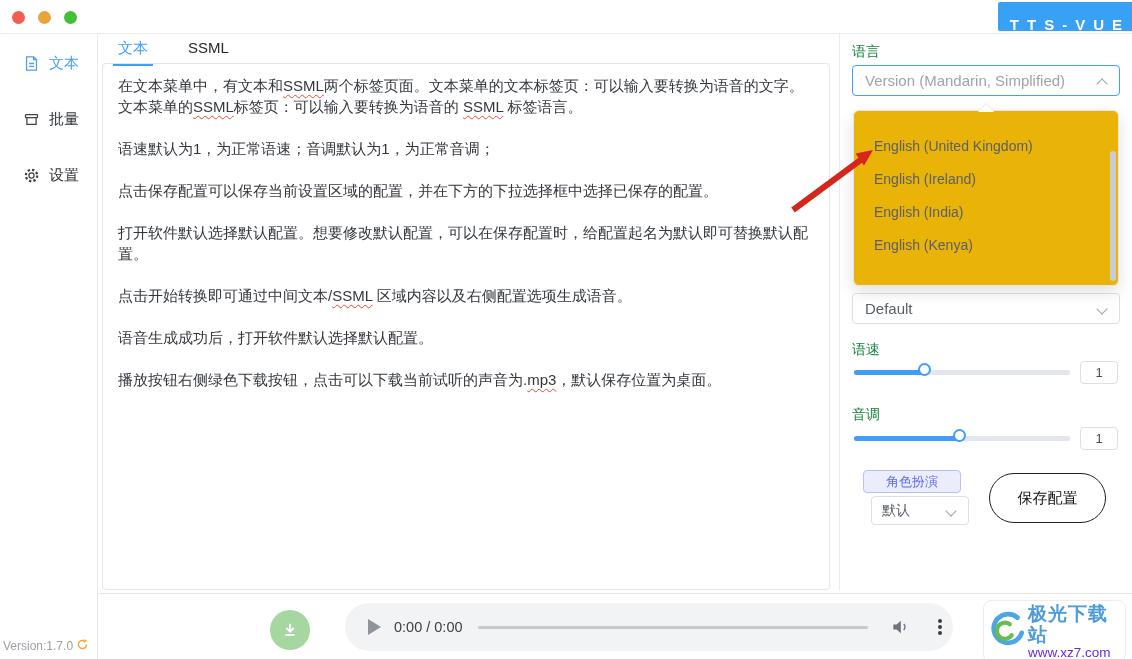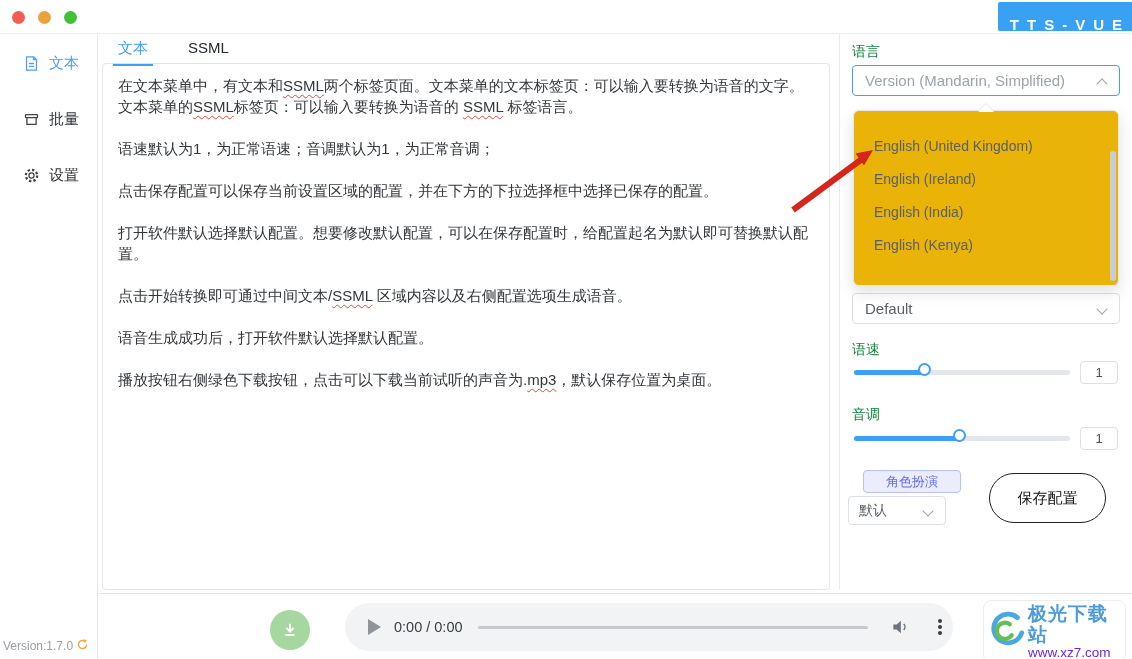--- a/index.html
+++ b/index.html
@@ -81,21 +81,21 @@
     border:2.5px solid #3f9ef8; border-radius:50%; cursor:grab; }
   .val-input { position:absolute; left:240px; width:38px; height:23px; border:1px solid #dcdfe6;
     border-radius:4px; text-align:center; font-size:13px; color:#4a4e54; background:#fff;
     font-family:"Liberation Sans", sans-serif; }
   .rate-val { top:327px; } .pitch-val { top:393px; }
 
   
   .save-btn { position:absolute; left:23px; top:436px; width:98px; height:23px;
     background:#ecedfc; border:1px solid #b9c0f8; border-radius:4px;
     font-size:13px; color:#5d6af8; text-align:center; line-height:21px; cursor:pointer; }
-  .preset-select { left:8px; top:462px; width:98px; height:29px; font-size:14px; line-height:27px; padding-left:10px; }
+  .preset-select { left:31px; top:462px; width:98px; height:29px; font-size:14px; line-height:27px; padding-left:10px; }
   .preset-select .chev { top:10px; }
   .convert-btn { position:absolute; left:149px; top:439px; width:117px; height:50px;
     background:#fff; border:1.5px solid #1f1f1f; border-radius:26px;
     font-size:15px; color:#141414; text-align:center; line-height:47px; cursor:pointer; }
 
   
   .player-bar { position:absolute; left:98px; right:0; top:593px; bottom:0; background:#fff; border-top:1px solid #e5e5e7; }
   .dl-btn { position:absolute; left:172px; top:16px; width:40px; height:40px; border-radius:50%; background:#a6d7a0; cursor:pointer; }
   .dl-btn svg { position:absolute; left:10px; top:10px; }
   .audio-pill { position:absolute; left:247px; top:9px; width:608px; height:48px; border-radius:24px; background:#f1f3f4; }

